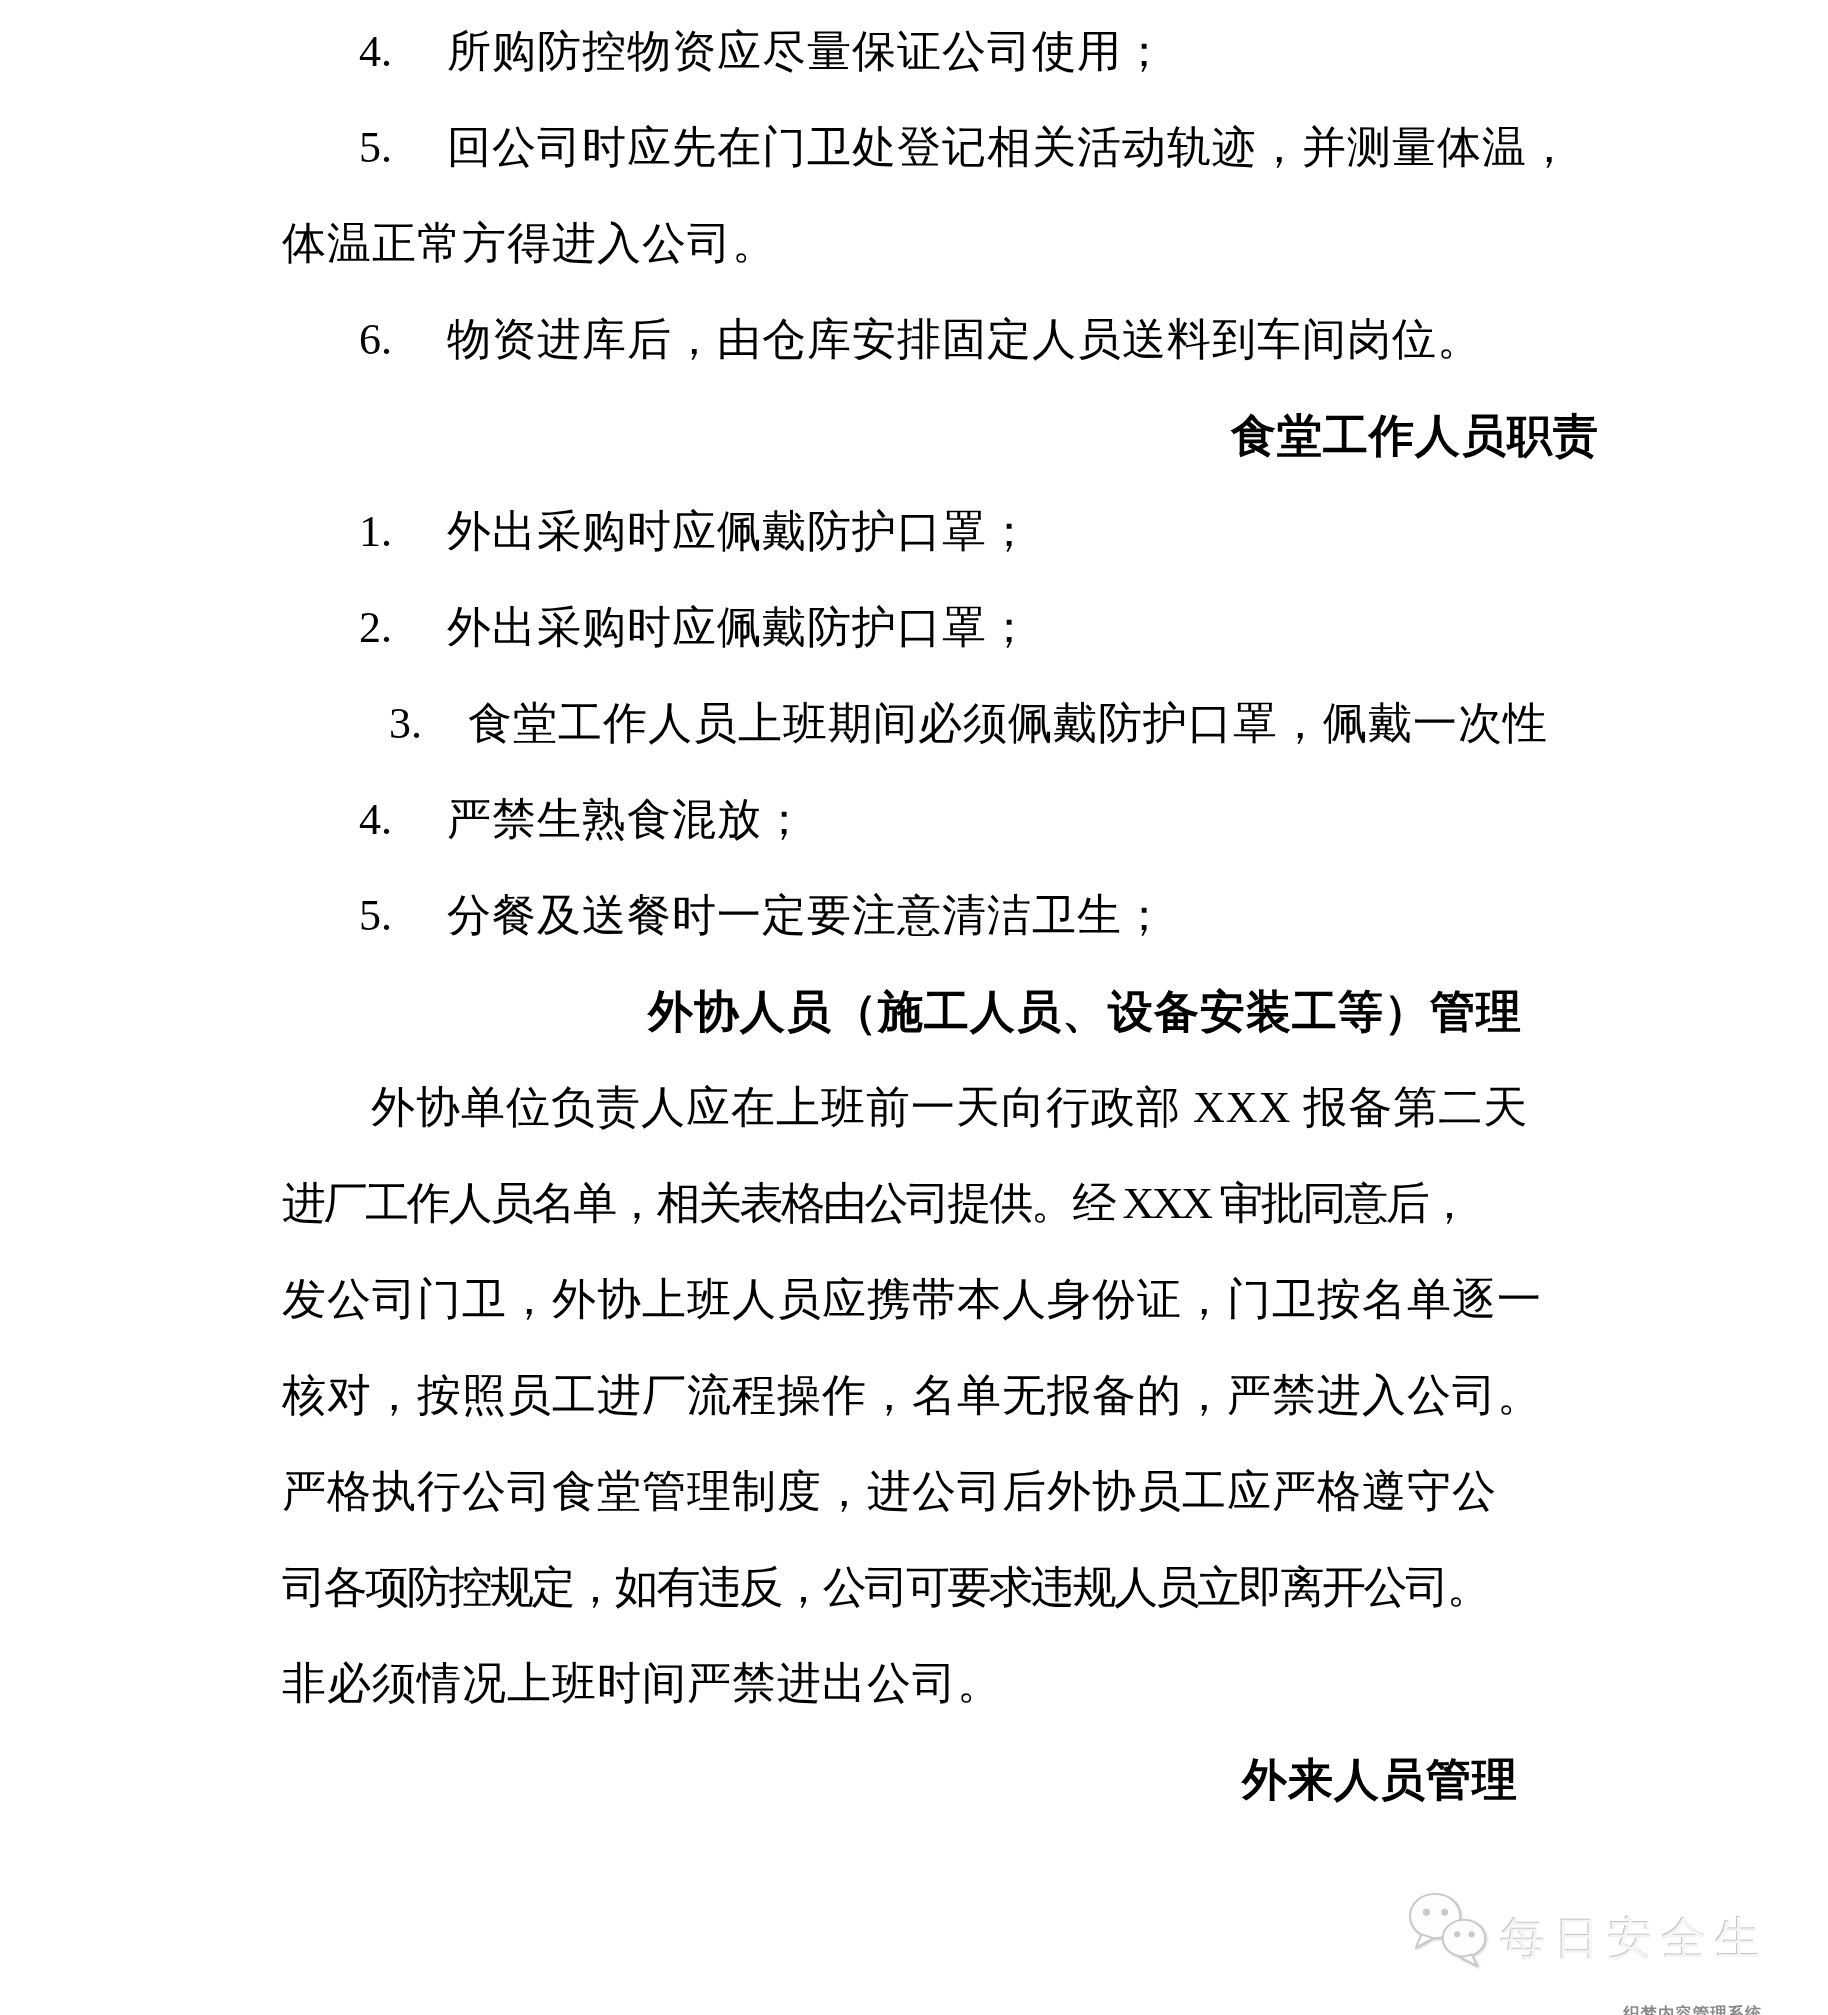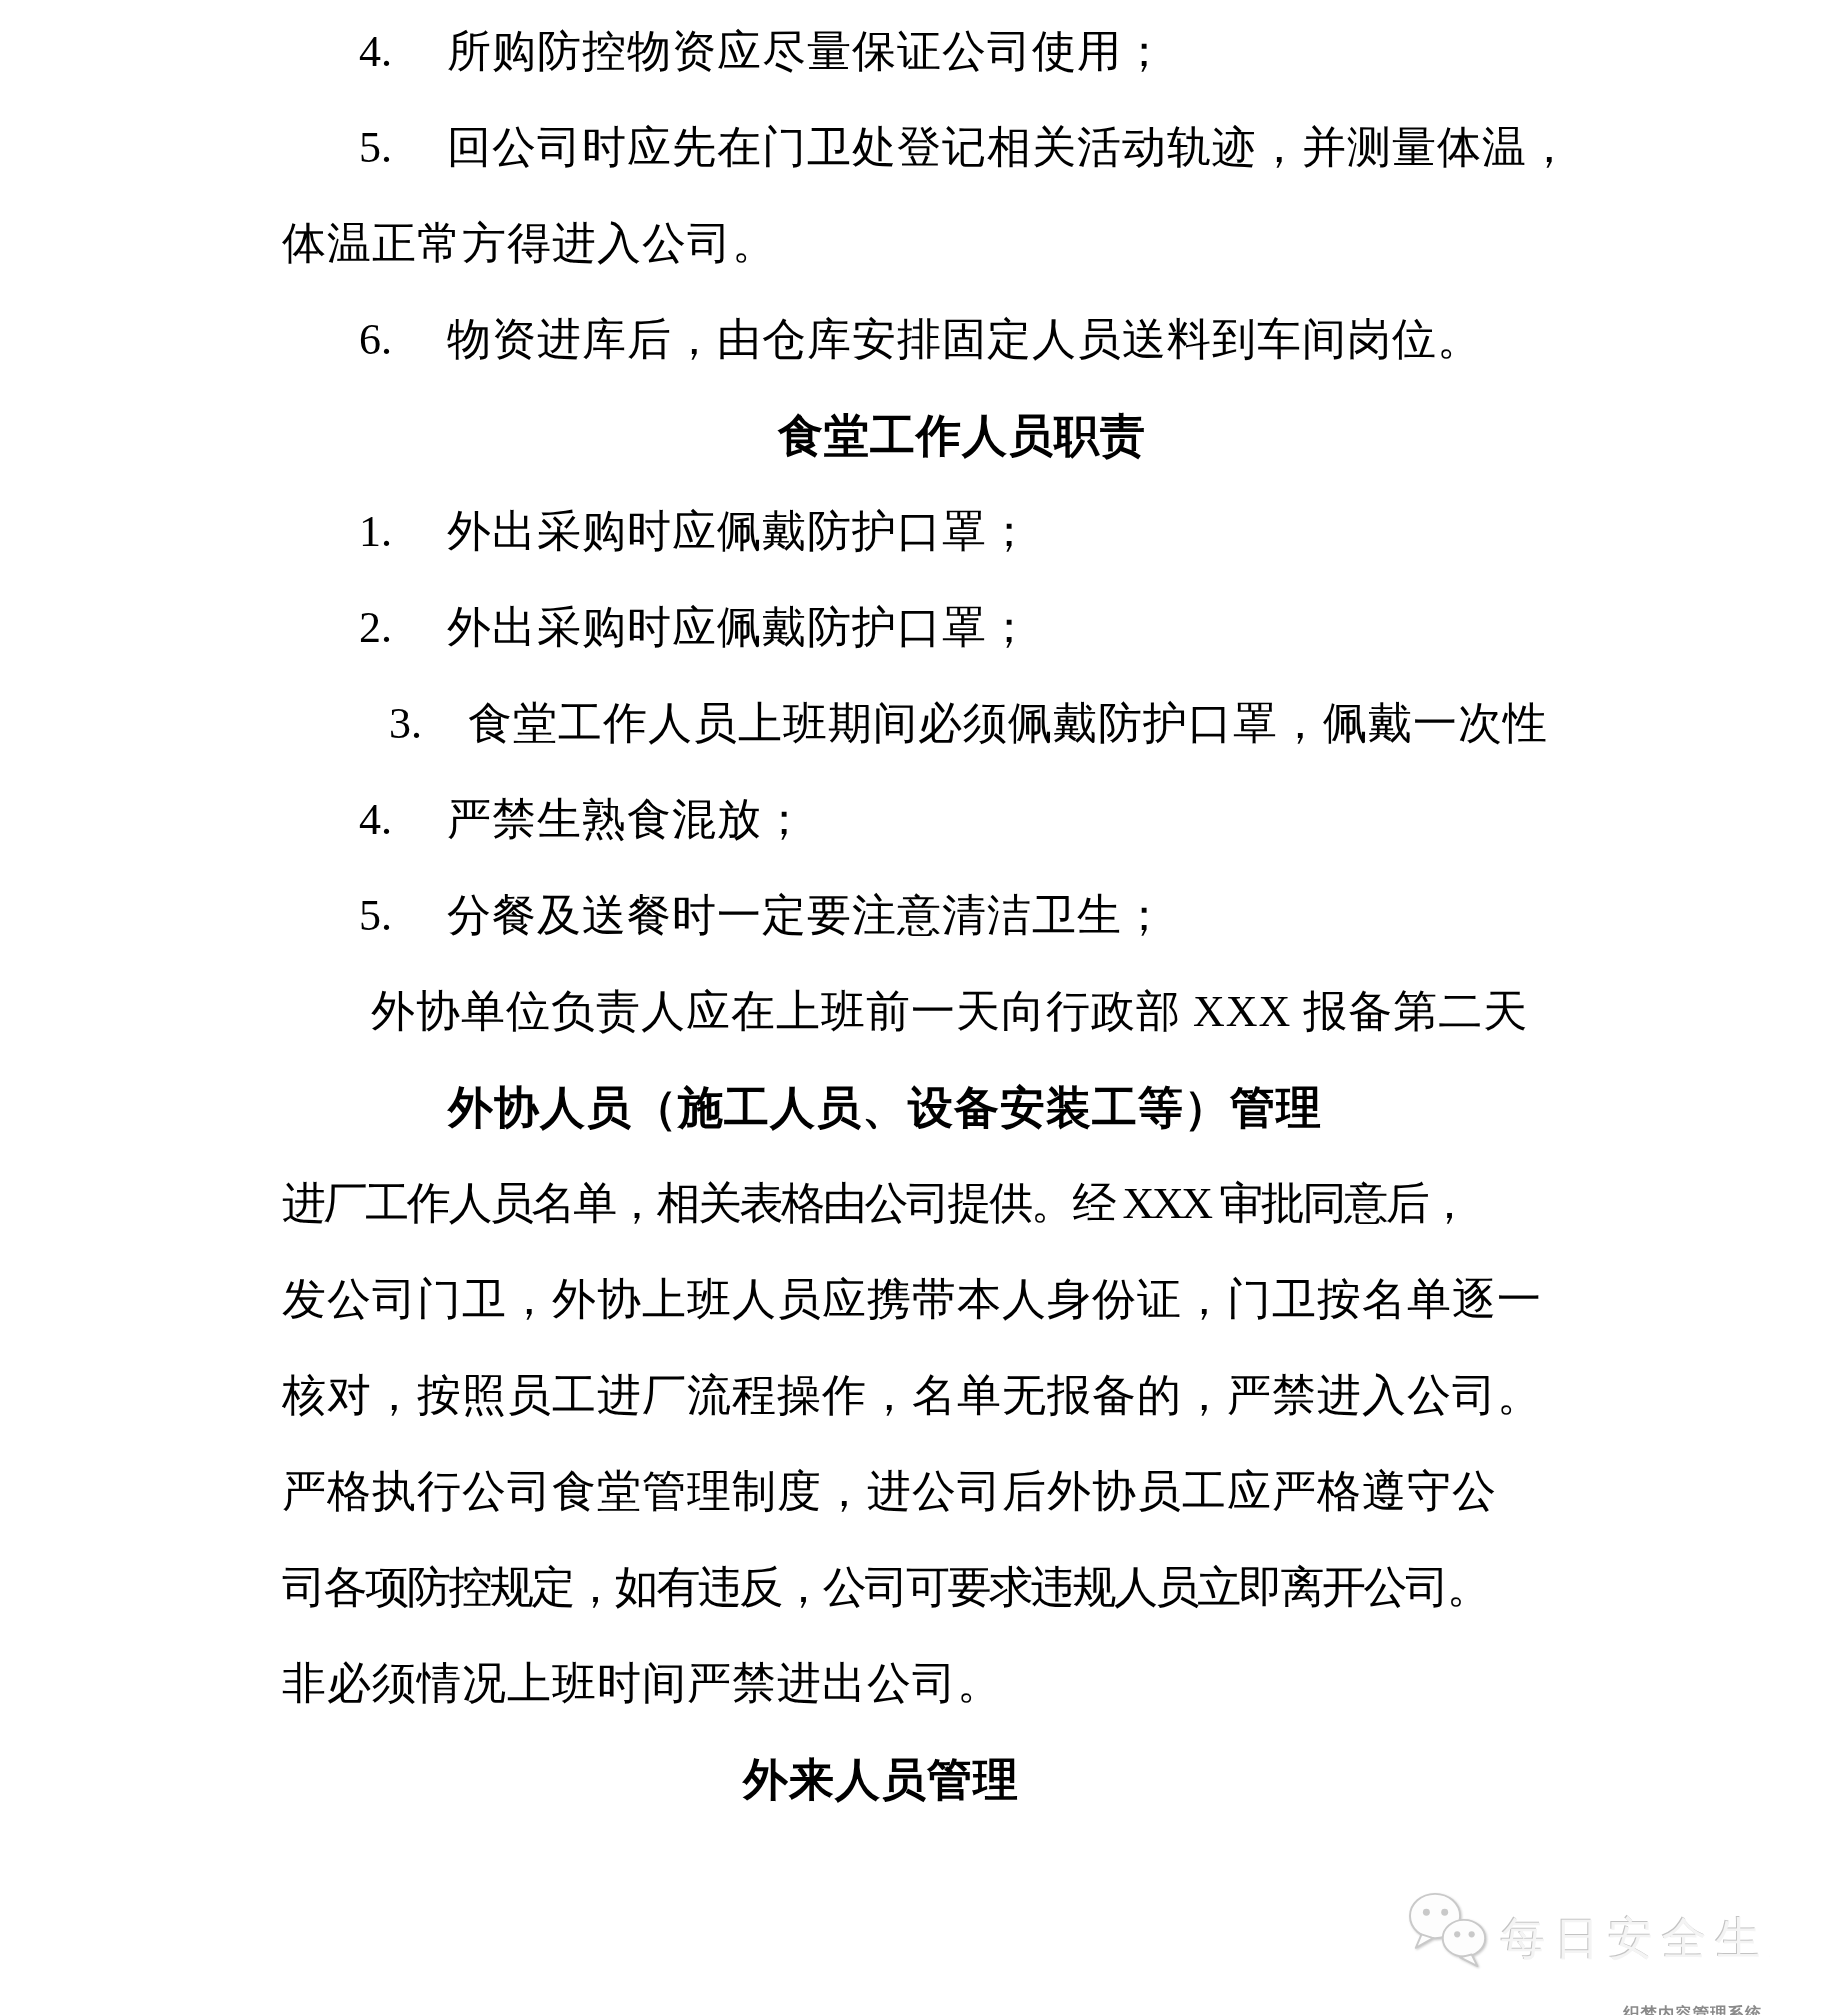--- a/index.html
+++ b/index.html
@@ -29,21 +29,21 @@
     width:88px;
     letter-spacing:0;
   }
   .kind-item2 .num{
     margin-left:107px;
     width:79px;
   }
   .kind-indent{ text-indent:89px; }
   .kind-heading{
     font-weight:bold;
-    text-align:center;
+    text-align:right;
     font-size:45px;
     letter-spacing:1px;
   }
   .h-shift-0{ transform:translateX(43px); }
   .h-shift-1{ transform:translateX(-34px); }
   .h-shift-2{ transform:translateX(-38px); }
   .tight{ letter-spacing:-2.4px; }
 
   
   .watermark{
@@ -90,22 +90,22 @@
       <div class="line kind-item"><span class="num">4.</span><span>所购防控物资应尽量保证公司使用；</span></div>
       <div class="line kind-item"><span class="num">5.</span><span>回公司时应先在门卫处登记相关活动轨迹，并测量体温，</span></div>
       <div class="line kind-plain">体温正常方得进入公司。</div>
       <div class="line kind-item"><span class="num">6.</span><span>物资进库后，由仓库安排固定人员送料到车间岗位。</span></div>
       <div class="line kind-heading h-shift-0">食堂工作人员职责</div>
       <div class="line kind-item"><span class="num">1.</span><span>外出采购时应佩戴防护口罩；</span></div>
       <div class="line kind-item"><span class="num">2.</span><span>外出采购时应佩戴防护口罩；</span></div>
       <div class="line kind-item2"><span class="num">3.</span><span>食堂工作人员上班期间必须佩戴防护口罩，佩戴一次性</span></div>
       <div class="line kind-item"><span class="num">4.</span><span>严禁生熟食混放；</span></div>
       <div class="line kind-item"><span class="num">5.</span><span>分餐及送餐时一定要注意清洁卫生；</span></div>
+      <div class="line kind-heading h-shift-1">外协人员（施工人员、设备安装工等）管理</div>
       <div class="line kind-indent">外协单位负责人应在上班前一天向行政部 XXX 报备第二天</div>
-      <div class="line kind-heading h-shift-1">外协人员（施工人员、设备安装工等）管理</div>
       <div class="line kind-plain tight">进厂工作人员名单，相关表格由公司提供。经 XXX 审批同意后，</div>
       <div class="line kind-plain">发公司门卫，外协上班人员应携带本人身份证，门卫按名单逐一</div>
       <div class="line kind-plain">核对，按照员工进厂流程操作，名单无报备的，严禁进入公司。</div>
       <div class="line kind-plain">严格执行公司食堂管理制度，进公司后外协员工应严格遵守公</div>
       <div class="line kind-plain tight">司各项防控规定，如有违反，公司可要求违规人员立即离开公司。</div>
       <div class="line kind-plain">非必须情况上班时间严禁进出公司。</div>
       <div class="line kind-heading h-shift-2">外来人员管理</div>
     </div>
 
   <div class="watermark">

